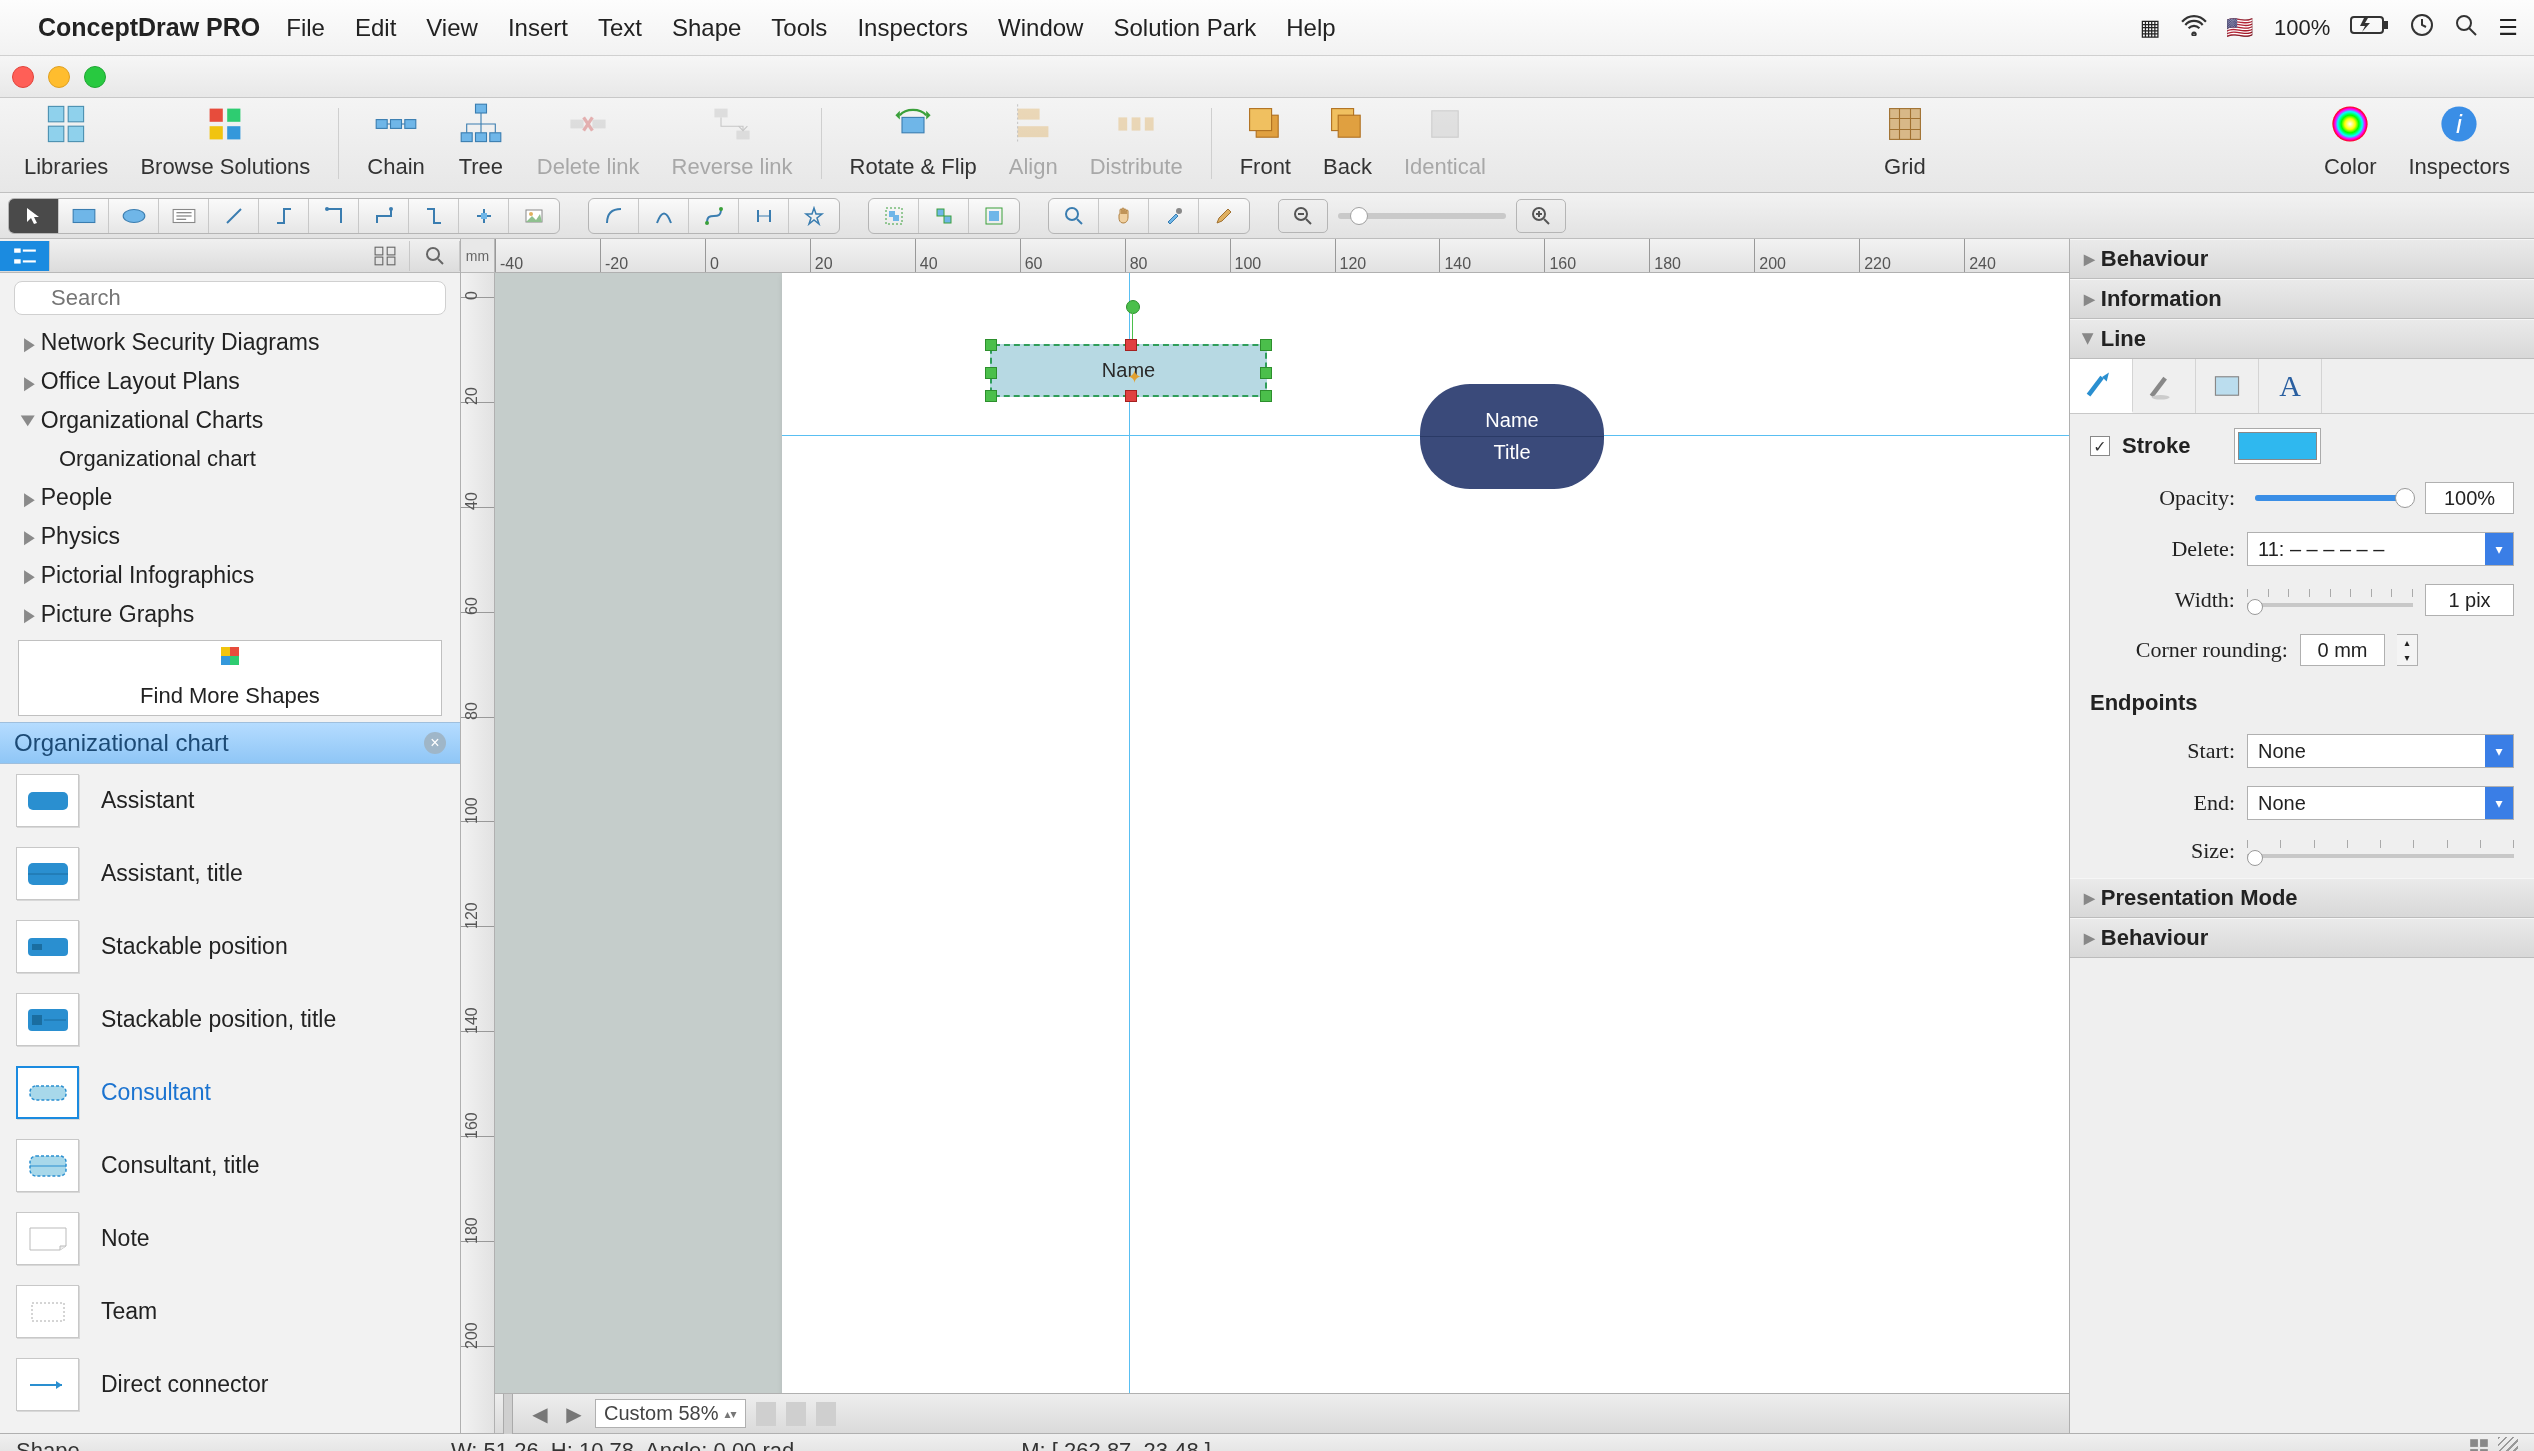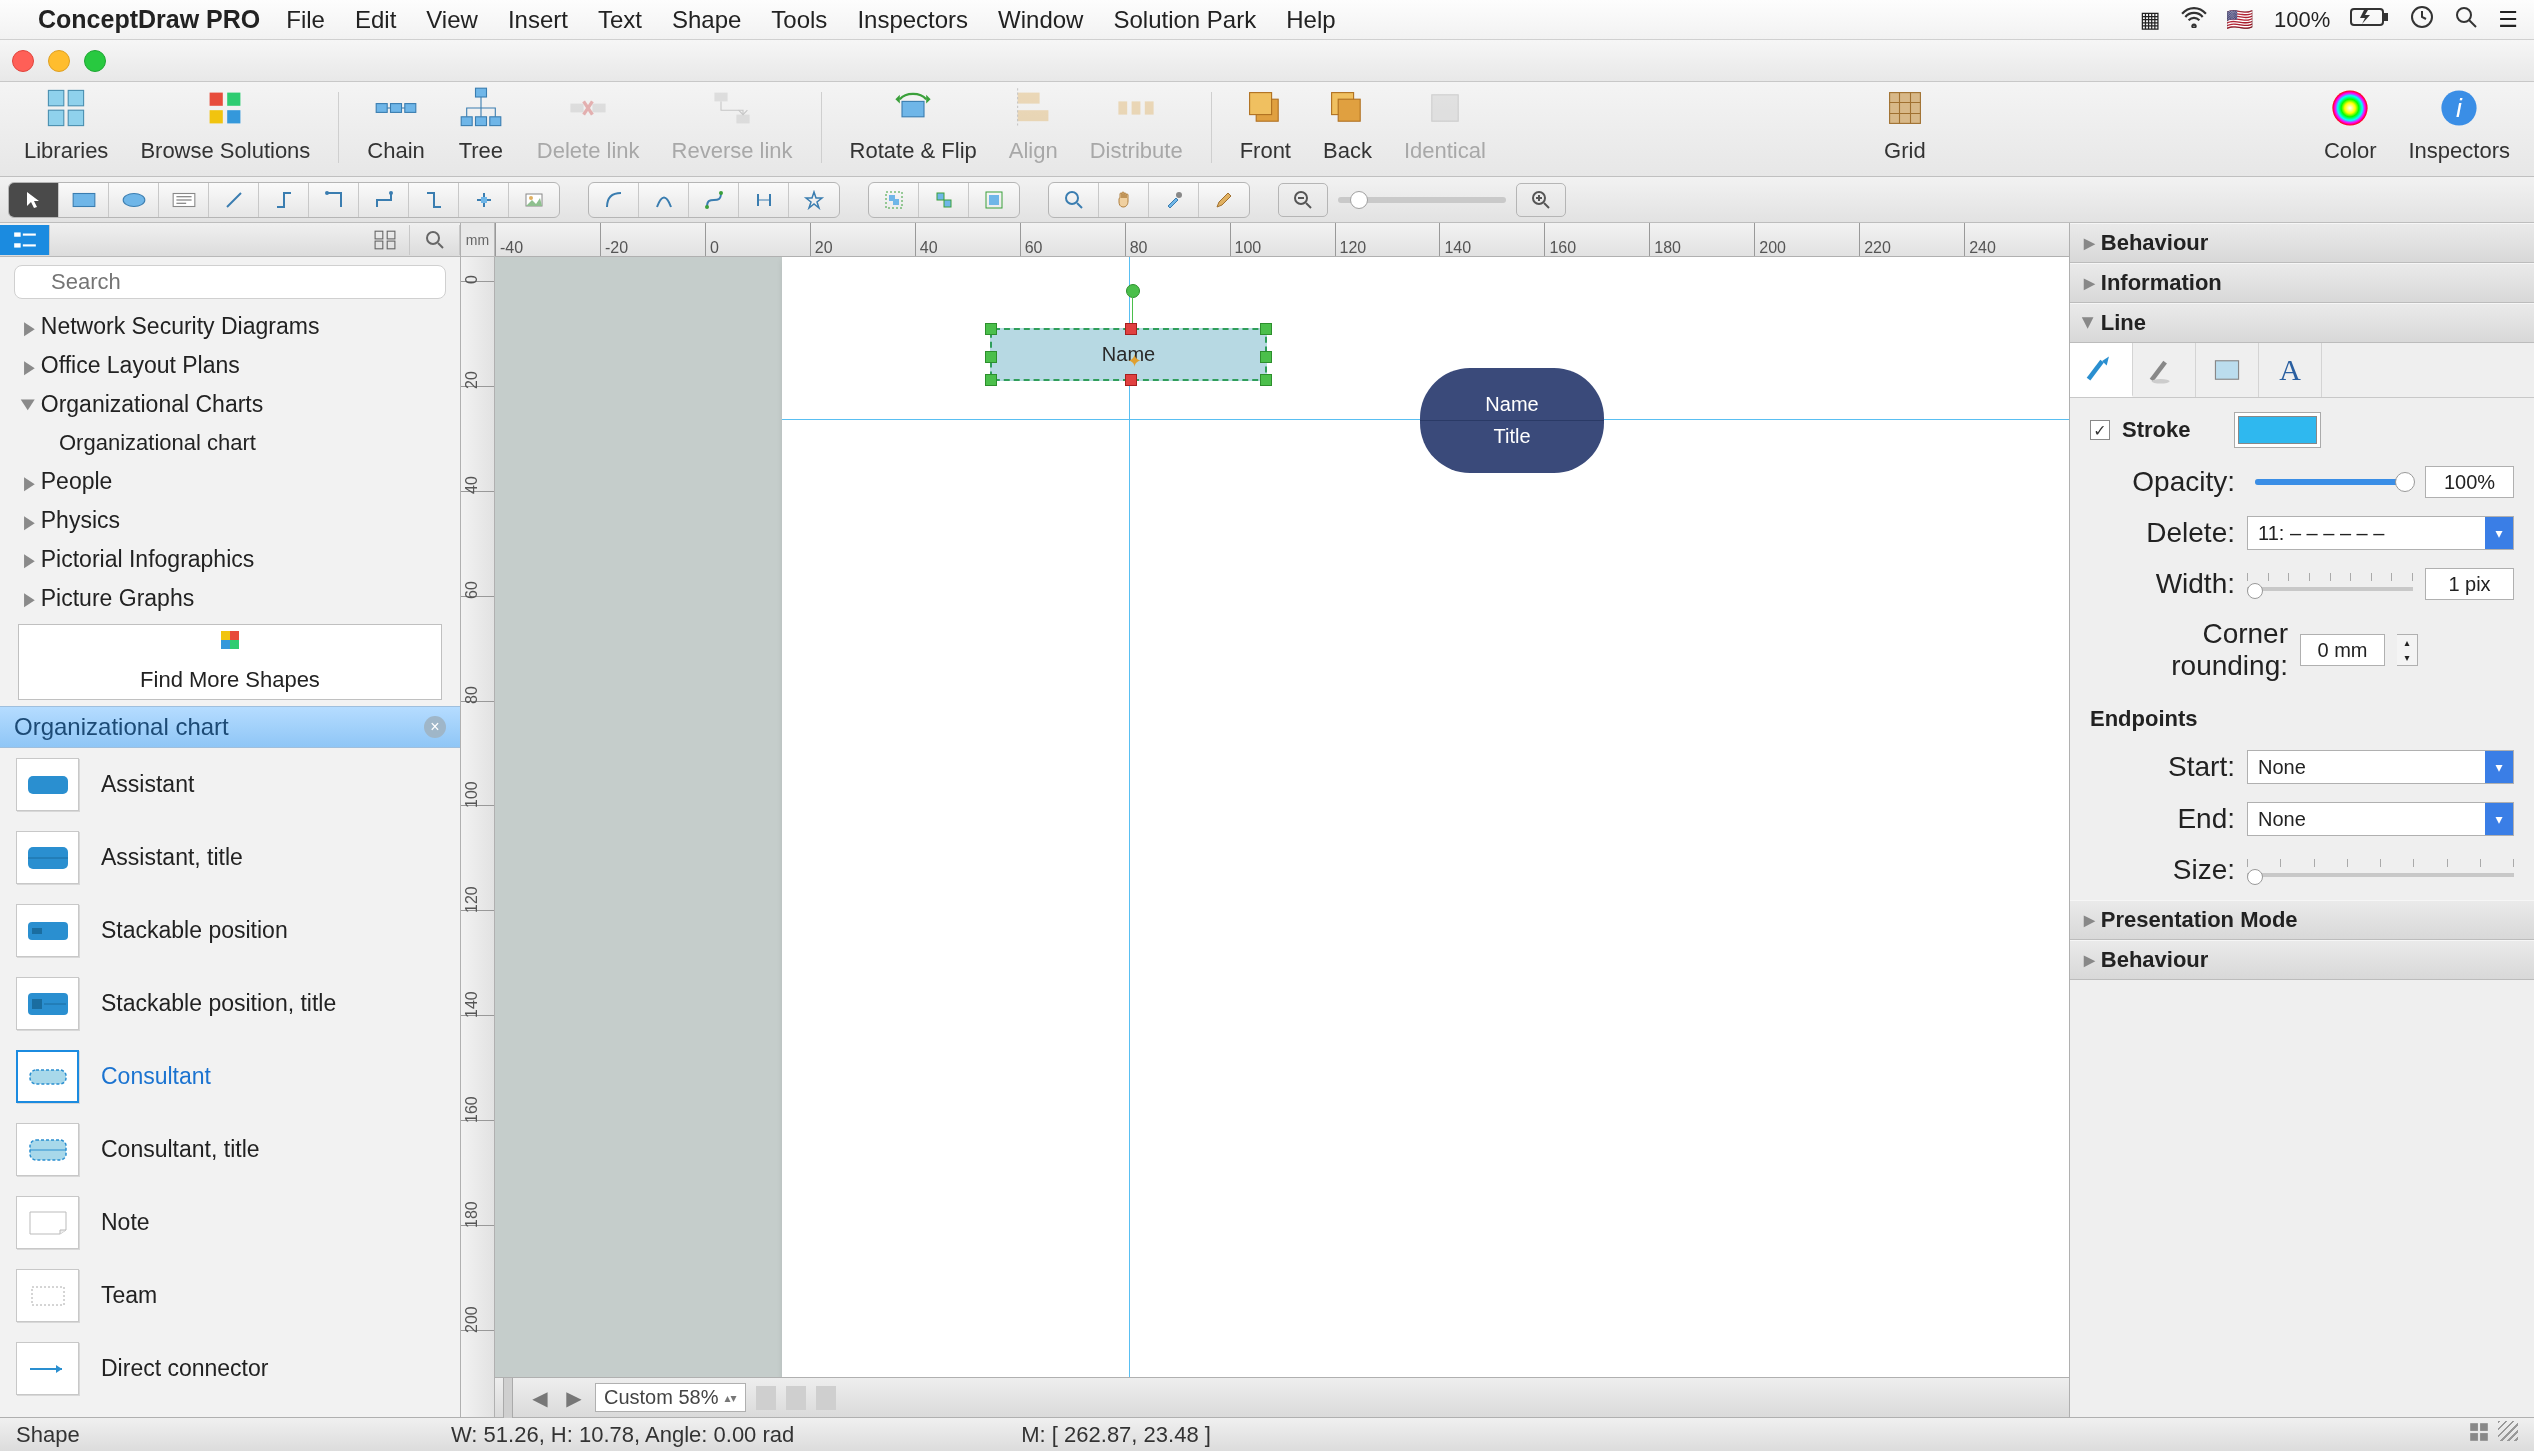--- a/index.html
+++ b/index.html
@@ -1,19 +1,19 @@
 <!DOCTYPE html>
 <html><head>
 <meta charset="utf-8">
 <style>
 * { box-sizing: border-box; margin: 0; padding: 0; font-family: -apple-system, "Helvetica Neue", Arial, sans-serif; }
 body { background: #ececec; font-size: 13px; color: #222; overflow: hidden; width: 2534px; height: 1451px; }
 
 
-.mac-menubar { height: 40px; background: linear-gradient(#fdfdfd,#f2f2f2); display: flex; align-items: center; padding: 0 16px; font-size: 24px; border-bottom: 1px solid #d0d0d0;}
+.mac-menubar { height: 56px; background: linear-gradient(#fdfdfd,#f2f2f2); display: flex; align-items: center; padding: 0 16px; font-size: 24px; border-bottom: 1px solid #d0d0d0;}
 .mac-menubar .apple { font-size: 26px; margin-right: 22px;}
 .mac-menubar .appname { font-weight: 700; margin-right: 26px; font-size: 25px;}
 .mac-menubar .mitem { margin-right: 30px; font-size: 24px;}
 .mac-menubar .right { margin-left: auto; display: flex; align-items: center; gap: 20px; font-size: 22px;}
 .mac-menubar .right span { display:inline-block;}
 
 
 .win-title { height: 42px; background: linear-gradient(#f6f6f6,#e8e8e8); display: flex; align-items: center; padding: 0 12px; border-bottom: 1px solid #c8c8c8;}
 .traffic { display:flex; gap:14px; margin-right: 20px;}
 .traffic .dot { width:22px; height:22px; border-radius:50%; }
@@ -99,21 +99,21 @@
 
 
 .right-panel{width:465px;background:#efefef;border-left:1px solid #b0b0b0;display:flex;flex-direction:column;font-size:22px;}
 .insp-section{background:linear-gradient(#eaeaea,#d8d8d8);padding:6px 14px;border-bottom:1px solid #bcbcbc;border-top:1px solid #f6f6f6;display:flex;align-items:center;gap:6px;font-weight:600;}
 .insp-section .tri{color:#888;font-size:14px;}
 .tab-strip{display:flex;height:55px;background:#efefef;border-bottom:1px solid #c8c8c8;}
 .tab-strip .tab{flex:0 0 63px;display:flex;align-items:center;justify-content:center;border-right:1px solid #d4d4d4;}
 .tab-strip .tab.active{background:#fff;border-bottom:2px solid #fff;}
 .insp-body{padding:14px 20px;display:flex;flex-direction:column;gap:18px;}
 .insp-row{display:flex;align-items:center;gap:12px;}
-.insp-row .lbl{width:145px;text-align:right;font-size:28px;}
+.insp-row .lbl{width:145px;text-align:right;font-size:22px;font-family:Liberation Serif, serif;}
 .chk{width:20px;height:20px;border:1px solid #888;background:#fff;display:flex;align-items:center;justify-content:center;font-size:16px;color:#333;}
 .color-swatch{width:79px;height:28px;background:#2fb8ef;border:1px solid #888;}
 .hslider{flex:1;height:6px;background:#c9c9c9;border-radius:3px;position:relative;margin:0 8px;}
 .hslider .fill{position:absolute;left:0;top:0;bottom:0;background:#3a8ee6;border-radius:3px;}
 .hslider .th{position:absolute;top:-7px;width:20px;height:20px;background:#fff;border:1px solid #999;border-radius:50%;}
 .val-box{width:89px;height:32px;border:1px solid #b0b0b0;background:#fff;text-align:center;font-size:20px;display:flex;align-items:center;justify-content:center;}
 .sel-box{flex:1;height:34px;border:1px solid #b0b0b0;background:#fff;display:flex;align-items:center;padding:0 10px;font-size:20px;position:relative;}
 .sel-box .dd{position:absolute;right:0;top:0;bottom:0;width:28px;background:#3a7ee6;display:flex;align-items:center;justify-content:center;color:#fff;font-size:14px;}
 .tick-slider{flex:1;height:22px;position:relative;}
 .tick-slider .track{position:absolute;bottom:4px;left:0;right:0;height:4px;background:#c8c8c8;}

